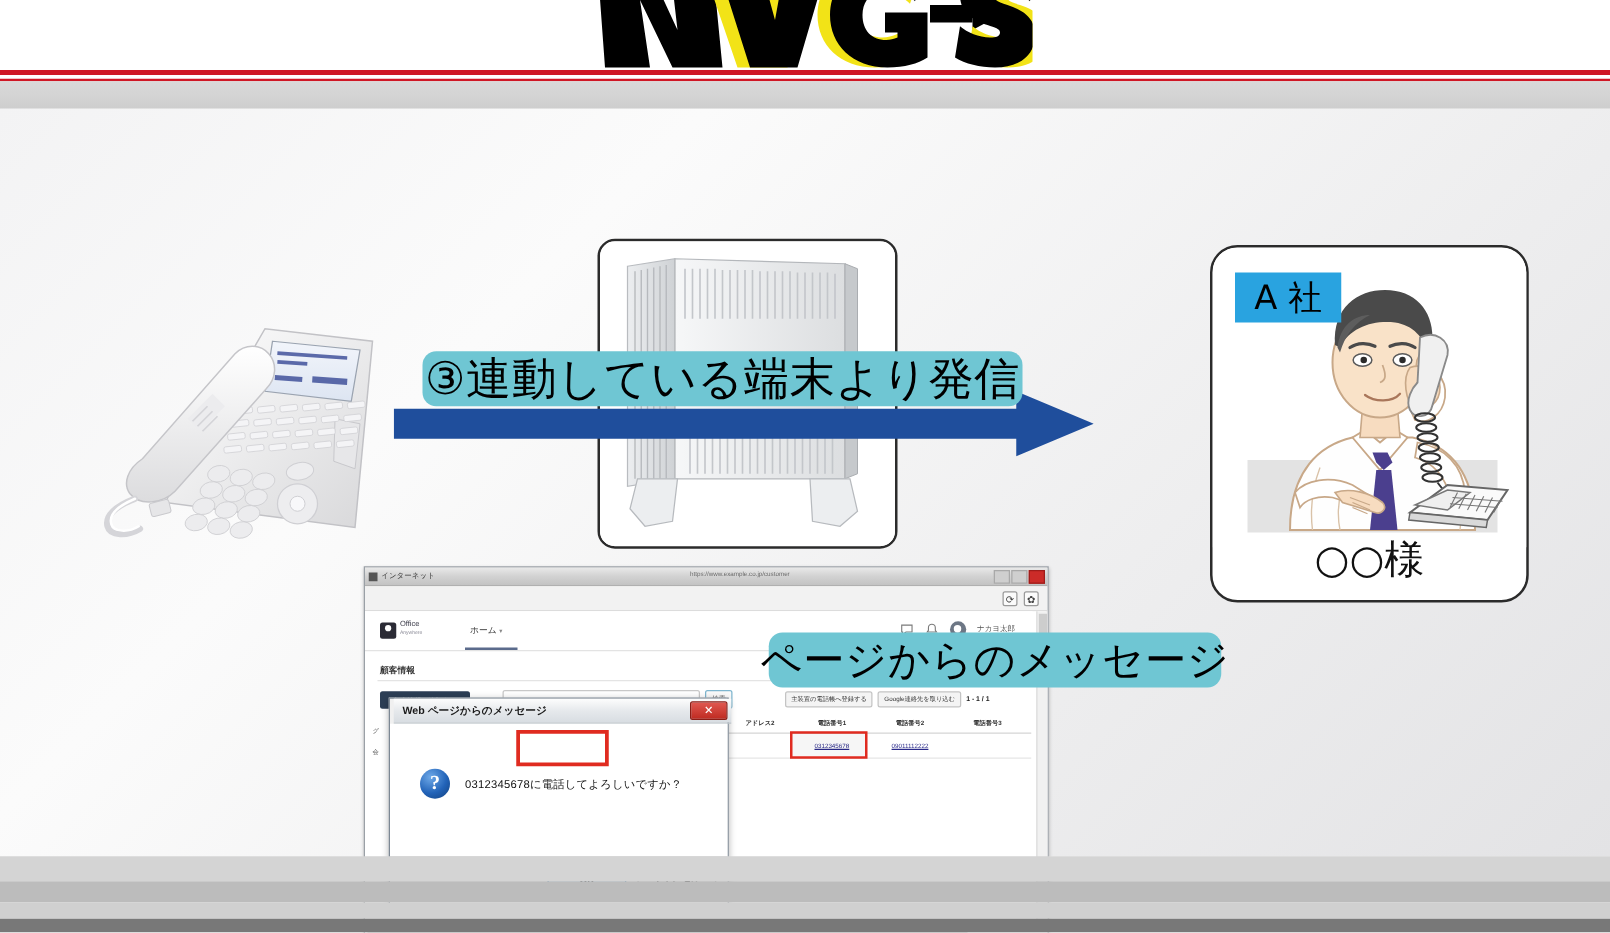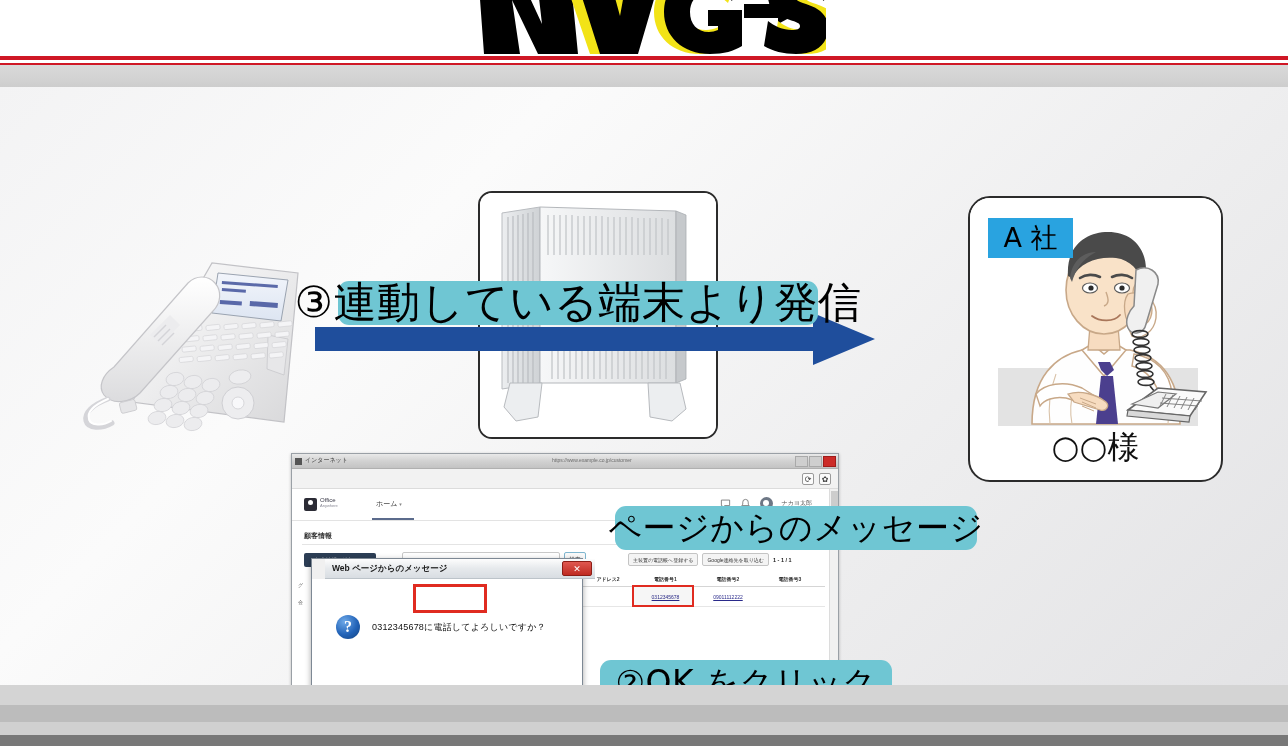--- a/index.html
+++ b/index.html
@@ -54,21 +54,21 @@
     position:absolute;
     background:#6fc6d3;
     border-radius:11px;
     color:#000;
     font-family:"DejaVu Sans","Liberation Sans",sans-serif;
     font-weight:400;
     white-space:nowrap;
     display:flex; align-items:center; justify-content:center;
     letter-spacing:0.5px;
   }
-  #callout3 { left:338px; top:194px; width:480px; height:44px; font-size:43px; }
+  #callout3 { left:338px; top:194px; width:480px; height:44px; font-size:36px; }
   #callout1 { left:615px; top:419px; width:362px; height:44px; font-size:33px; }
   #callout2 { left:600px; top:573px; width:292px; height:46px; font-size:33px; }
 
   
   .person-card {
     position:absolute; left:968px; top:109px; width:255px; height:286px;
     background:#ffffff; border:2px solid #2b2b2b; border-radius:22px;
     overflow:hidden;
   }
   .company-badge {
@@ -212,21 +212,21 @@
   }
   .scroll-h .thumb { position:absolute; left:2px; top:2px; width:480px; height:7px; background:#cdcdcd; }
 
   
   .dlg {
     position:absolute; left:19px; top:104px; width:272px; height:166px;
     background:#f0f0f0; border:1px solid #7d8894;
     box-shadow:0 2px 6px rgba(0,0,0,.35);
   }
   .dlg-title {
-    position:absolute; left:13px; top:0; width:270px; height:20px;
+    position:absolute; left:3px; top:0; width:270px; height:20px;
     background:linear-gradient(180deg,#fdfdfd 0%,#e6e9ec 50%,#d8dde2 100%);
     border-bottom:1px solid #bcc3c9;
   }
   .dlg-title-text {
     position:absolute; left:7px; top:4px; font-size:8.5px; color:#1a1a1a; font-weight:bold;
     font-family:"Liberation Sans",sans-serif;
   }
   .dlg-close {
     position:absolute; right:3px; top:2px; width:30px; height:15px;
     background:linear-gradient(180deg,#e05850 0%,#bf2b22 100%);
@@ -669,21 +669,20 @@
         </div>
         <div class="dlg-foot">
           <div class="btn-ok">OK</div>
           <div class="btn-cancel">キャンセル</div>
         </div>
       </div>
       <div class="ok-hl"></div>
     </div>
 
     <div class="callout" id="callout1">ページからのメッセージ</div>
-    <div class="callout" id="callout2">②OK をクリック</div>
 
   </div>
 
   <div class="foot-a"></div>
   <div class="foot-b"></div>
   <div class="foot-c"></div>
   <div class="foot-d"></div>
 </div>
 
 </body></html>

